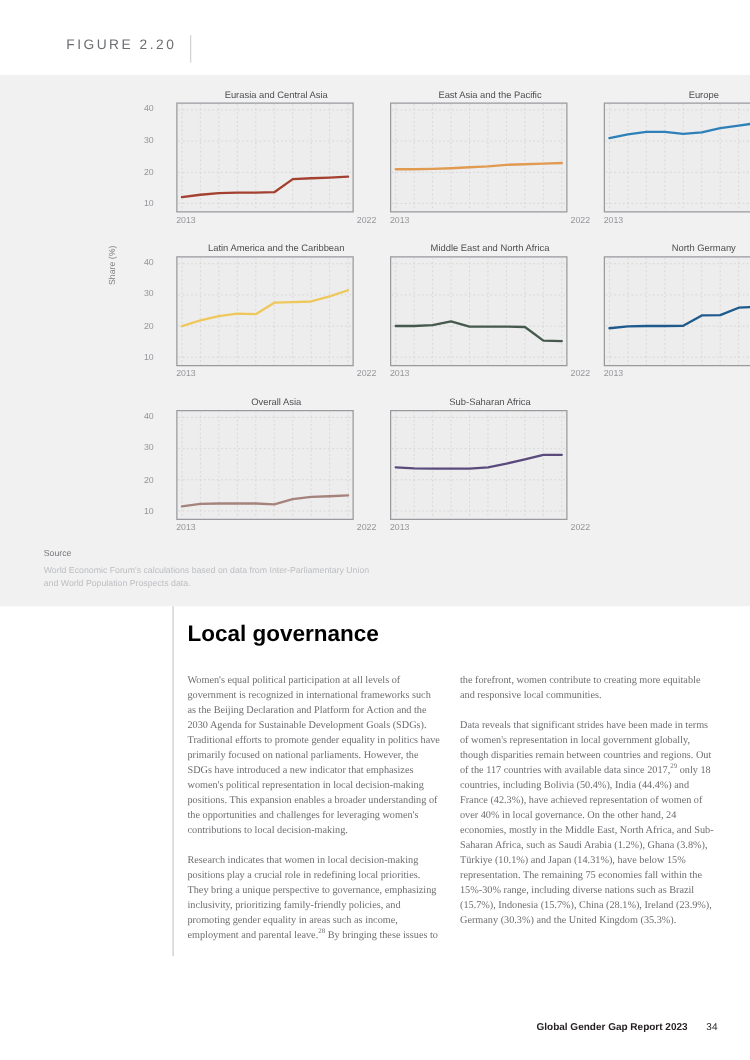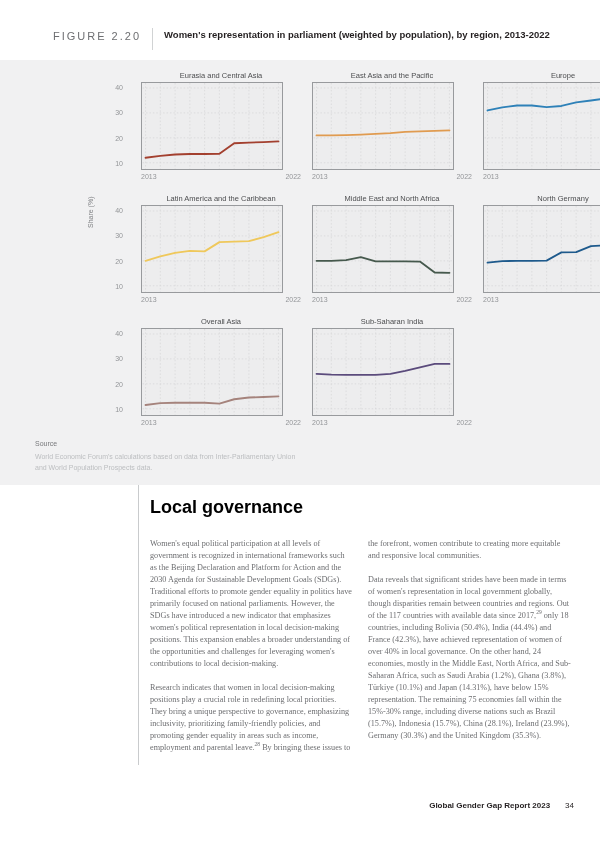--- a/index.html
+++ b/index.html
@@ -29,32 +29,31 @@
   .source-h{font-size:7px;color:#77787b;margin-bottom:5px;}
   .source-t{font-size:7px;color:#bcbec0;line-height:1.5;}
   
   .article{margin:0 26px 0 138px;border-left:1px solid #c9cbcd;padding:10px 0 0 11px;}
   .article h2{font-size:18px;font-weight:bold;color:#000000;margin:2px 0 20px 0;}
   .cols{display:flex;gap:15px;}
   .col{width:203px;font-size:8.2px;color:#6d6e71;line-height:1.46;}
   .col p{margin:0 0 12px 0;font-family:Liberation Serif, serif;}
   .col sup{font-size:5.5px;line-height:0;}
   
-  .footer{position:absolute;left:0;right:26px;bottom:38px;display:flex;justify-content:flex-end;
+  .footer{position:absolute;left:0;right:26px;bottom:22px;display:flex;justify-content:flex-end;
     align-items:flex-start;gap:15px;}
   .footer .r{font-size:8px;font-weight:bold;color:#231f20;}
   .footer .p{font-size:8px;color:#231f20;}
 </style>
 </head>
 <body>
 
 <div class="fig-header">
   <div class="fig-label">FIGURE 2.20</div>
   <div class="fig-divider"></div>
-  <div class="fig-title">Women's representation in parliament (weighted by population), by region, 2013-2022</div>
 </div>
 
 <div class="band">
   <div class="charts" id="charts">
     <div class="share-label">Share (%)</div>
     <div class="chart-row">
         <div class="yaxis">
           <span style="top: 1.60145px;">40</span>
           <span style="top: 27.1087px;">30</span>
           <span style="top: 52.6159px;">20</span>
@@ -238,21 +237,21 @@
             <line x1="0" x2="142" y1="30.608695652173914" y2="30.608695652173914" stroke="#d7d7d8" stroke-width="0.8" stroke-dasharray="1.5,2"></line>
             <line x1="0" x2="142" y1="5.101449275362327" y2="5.101449275362327" stroke="#d7d7d8" stroke-width="0.8" stroke-dasharray="1.5,2"></line>
             <polyline points="3.0,77.8 18.1,75.8 33.2,75.5 48.3,75.5 63.4,75.5 78.6,76.3 93.7,71.9 108.8,70.1 123.9,69.6 139.0,68.9" fill="none" stroke="#a5837c" stroke-width="1.9" stroke-linejoin="round" stroke-linecap="round"></polyline>
           </svg>
           <div class="x-labels">
             <span>2013</span>
             <span>2022</span>
           </div>
         </div>
         <div class="chart-cell">
-          <div class="chart-title">Sub-Saharan India</div>
+          <div class="chart-title">Sub-Saharan Africa</div>
           <svg viewBox="0 0 142 88" class="plot">
             <line x1="3" x2="3" y1="0" y2="88" stroke="#d7d7d8" stroke-width="0.8" stroke-dasharray="1.5,2"></line>
             <line x1="18.11111111111111" x2="18.11111111111111" y1="0" y2="88" stroke="#d7d7d8" stroke-width="0.8" stroke-dasharray="1.5,2"></line>
             <line x1="33.22222222222222" x2="33.22222222222222" y1="0" y2="88" stroke="#d7d7d8" stroke-width="0.8" stroke-dasharray="1.5,2"></line>
             <line x1="48.333333333333336" x2="48.333333333333336" y1="0" y2="88" stroke="#d7d7d8" stroke-width="0.8" stroke-dasharray="1.5,2"></line>
             <line x1="63.44444444444444" x2="63.44444444444444" y1="0" y2="88" stroke="#d7d7d8" stroke-width="0.8" stroke-dasharray="1.5,2"></line>
             <line x1="78.55555555555556" x2="78.55555555555556" y1="0" y2="88" stroke="#d7d7d8" stroke-width="0.8" stroke-dasharray="1.5,2"></line>
             <line x1="93.66666666666667" x2="93.66666666666667" y1="0" y2="88" stroke="#d7d7d8" stroke-width="0.8" stroke-dasharray="1.5,2"></line>
             <line x1="108.77777777777777" x2="108.77777777777777" y1="0" y2="88" stroke="#d7d7d8" stroke-width="0.8" stroke-dasharray="1.5,2"></line>
             <line x1="123.88888888888889" x2="123.88888888888889" y1="0" y2="88" stroke="#d7d7d8" stroke-width="0.8" stroke-dasharray="1.5,2"></line>

